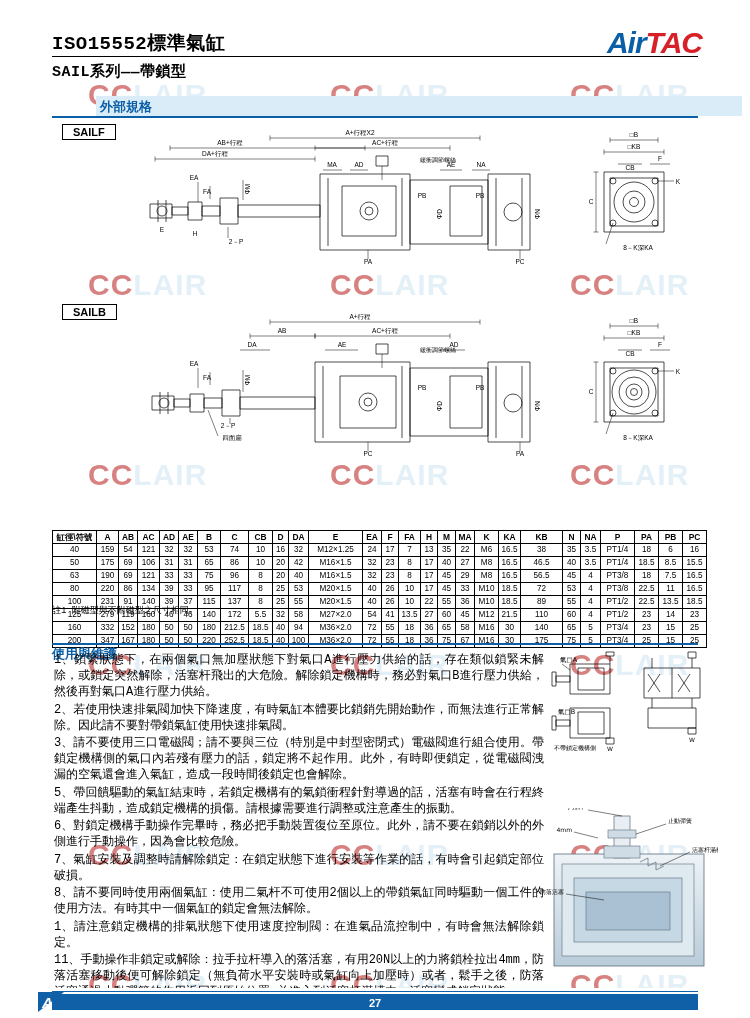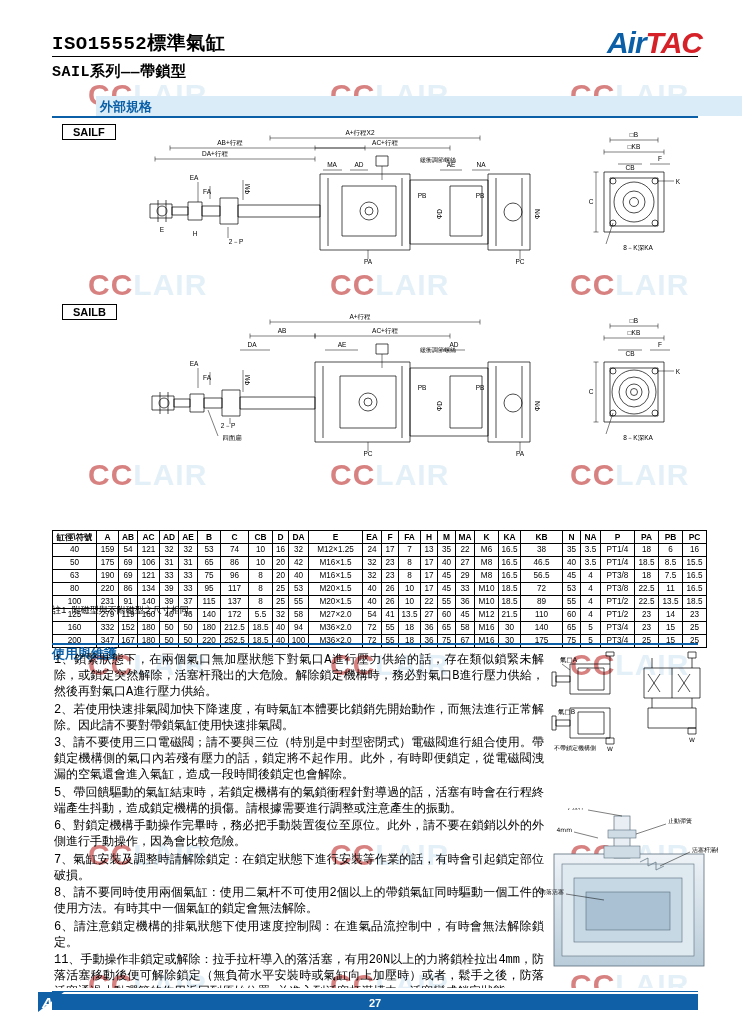--- a/index.html
+++ b/index.html
@@ -674,21 +674,21 @@
   <div class="maint-underline"></div>
 
   <div class="notes cn" id="notes-list">
       <div class="note">1、鎖緊狀態下，在兩個氣口無加壓狀態下對氣口A進行壓力供給的話，存在類似鎖緊未解除，或鎖定突然解除，活塞杆飛出的大危險。解除鎖定機構時，務必對氣口B進行壓力供給，然後再對氣口A進行壓力供給。</div>
       <div class="note">2、若使用快速排氣閥加快下降速度，有時氣缸本體要比鎖銷先開始動作，而無法進行正常解除。因此請不要對帶鎖氣缸使用快速排氣閥。</div>
       <div class="note">3、請不要使用三口電磁閥；請不要與三位（特別是中封型密閉式）電磁閥進行組合使用。帶鎖定機構側的氣口內若殘有壓力的話，鎖定將不起作用。此外，有時即便鎖定，從電磁閥洩漏的空氣還會進入氣缸，造成一段時間後鎖定也會解除。</div>
       <div class="note">5、帶回饋驅動的氣缸結束時，若鎖定機構有的氣鎖衝程針對導過的話，活塞有時會在行程終端產生抖動，造成鎖定機構的損傷。請根據需要進行調整或注意產生的振動。</div>
       <div class="note">6、對鎖定機構手動操作完畢時，務必把手動裝置復位至原位。此外，請不要在鎖銷以外的外側進行手動操作，因為會比較危險。</div>
       <div class="note">7、氣缸安裝及調整時請解除鎖定：在鎖定狀態下進行安裝等作業的話，有時會引起鎖定部位破損。</div>
       <div class="note">8、請不要同時使用兩個氣缸：使用二氣杆不可使用2個以上的帶鎖氣缸同時驅動一個工件的使用方法。有時其中一個氣缸的鎖定會無法解除。</div>
-      <div class="note">6、請注意鎖定機構的排氣狀態下使用速度控制閥：在進氣品流控制中，有時會無法解除鎖定。</div>
+      <div class="note">1、請注意鎖定機構的排氣狀態下使用速度控制閥：在進氣品流控制中，有時會無法解除鎖定。</div>
       <div class="note">11、手動操作非鎖定或解除：拉手拉杆導入的落活塞，有用20N以上的力將鎖栓拉出4mm，防落活塞移動後便可解除鎖定（無負荷水平安裝時或氣缸向上加壓時）或者，鬆手之後，防落活塞通過止動彈簧的作用返回到原始位置 并進入到活塞杆滿槽中，活塞變成鎖定狀態。</div>
     </div>
 
   <div class="mdiag" style="left:548px; top:650px;">
   <svg width="160" height="110" viewBox="0 0 160 110" xmlns="http://www.w3.org/2000/svg">
     <g fill="none" stroke="#000" stroke-width="0.7" font-family="DejaVu Sans, sans-serif" font-size="6.5">
 
       <path d="M22 14 L62 14 L62 44 L22 44 Z"></path>
       <path d="M30 18 L56 18 L56 40 L30 40 Z"></path>
       <path d="M8 26 L22 26 L22 32 L8 32 Z"></path>

